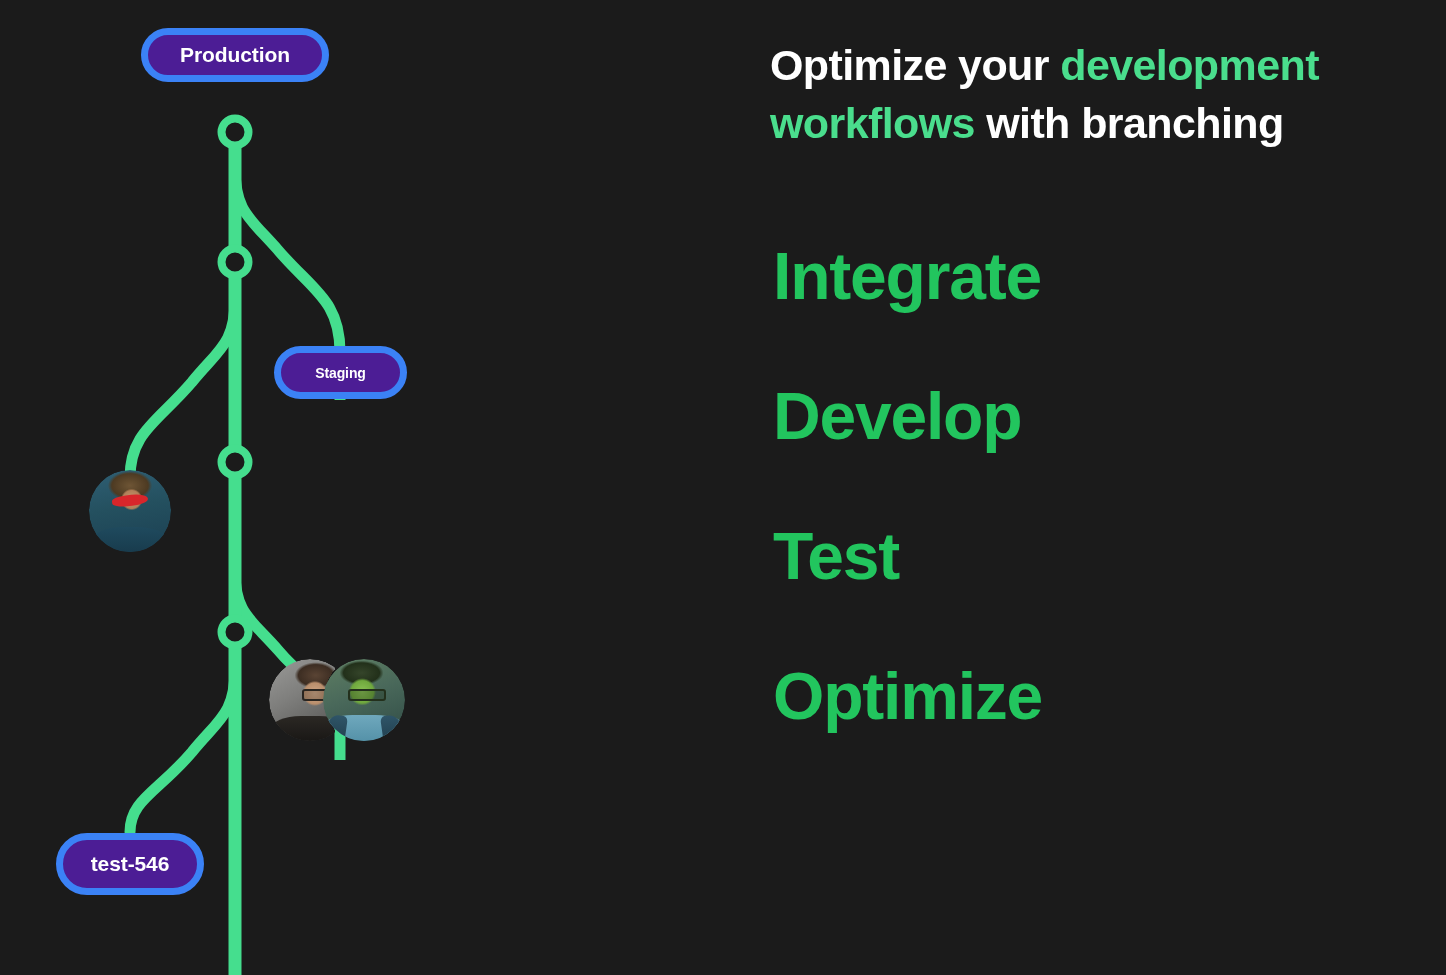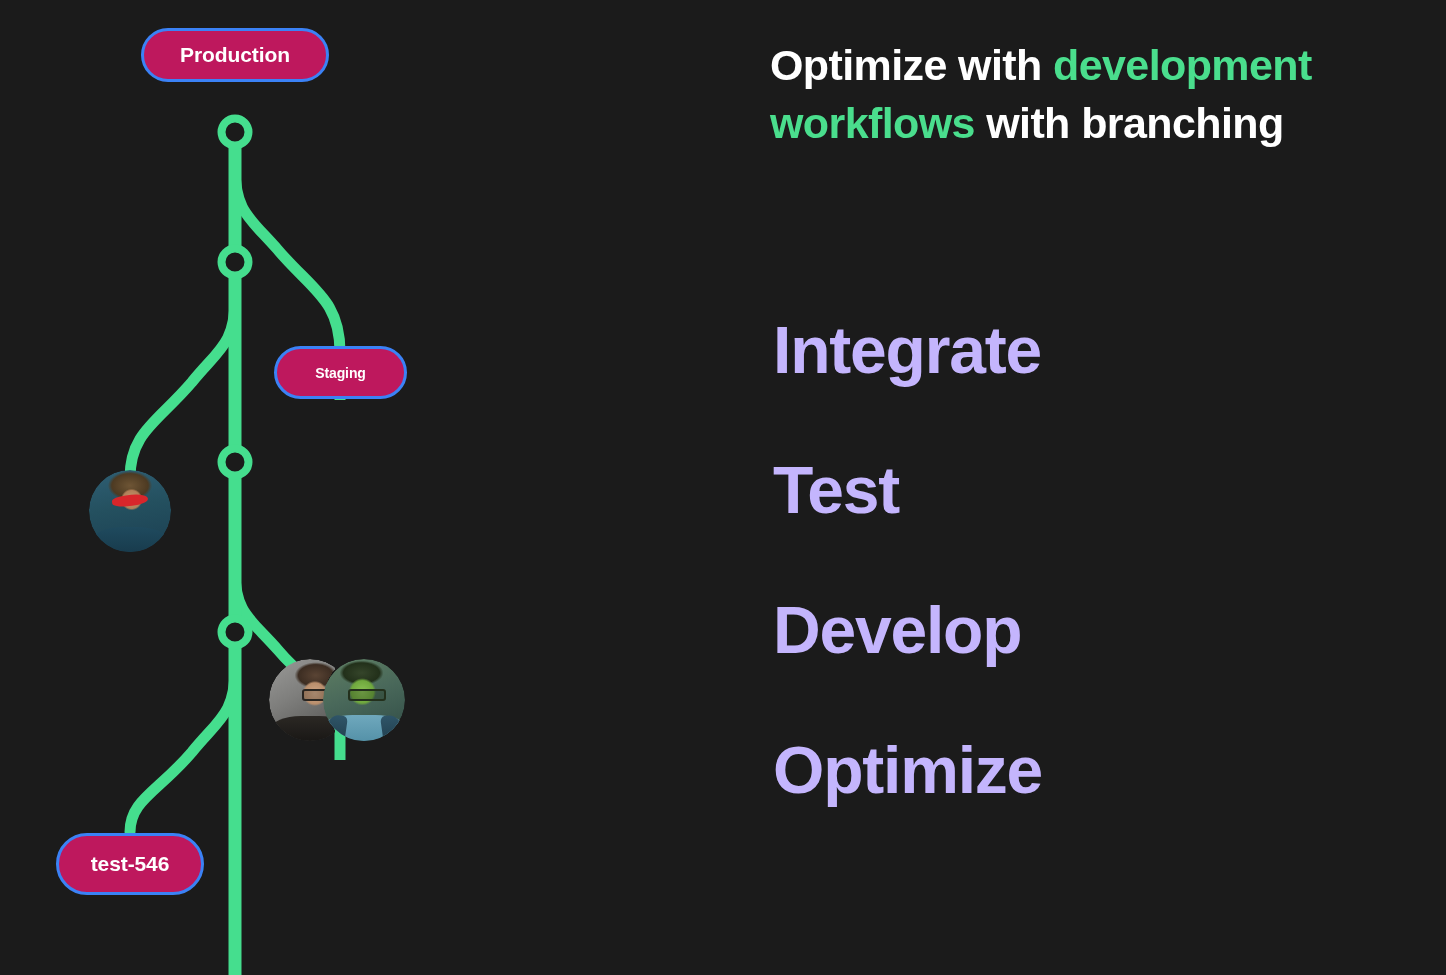--- a/index.html
+++ b/index.html
@@ -40,22 +40,22 @@
     display: block;
   }
 
   
   .pill {
     position: absolute;
     display: flex;
     align-items: center;
     justify-content: center;
     box-sizing: border-box;
-    background: #be185d;
-    border: 3px solid #3b82f6;
+    background: #4c1d95;
+    border: 7px solid #3b82f6;
     border-radius: 999px;
     color: #ffffff;
     font-weight: bold;
     letter-spacing: -0.1px;
     white-space: nowrap;
     z-index: 6;
   }
   #pill-production {
     left: 141px;
     top: 28px;
@@ -226,28 +226,28 @@
 
   #workflow-list {
     position: absolute;
     left: 3px;
     top: 243px;
     margin: 0;
     padding: 0;
     list-style: none;
   }
   #workflow-list li {
-    color: #c4b5fd;
+    color: #22c55e;
     font-size: 66px;
     font-weight: bold;
     line-height: 1;
     letter-spacing: -1.2px;
     height: 140px;
     display: flex;
-    align-items: flex-end;
+    align-items: flex-start;
   }
 </style>
 </head>
 <body>
 
 <div id="stage">
 
   <div id="graph-panel">
 
     <svg id="graph-svg" viewBox="0 0 720 975">
@@ -325,31 +325,31 @@
       <div class="torso"></div>
       <div class="collar-l"></div>
       <div class="collar-r"></div>
       <div class="glasses"></div>
     </div>
 
   </div>
 
   <div id="text-panel">
 
-    <h1 id="headline"><span>Optimize with </span><span class="accent">development workflows</span><span> with branching</span></h1>
+    <h1 id="headline"><span>Optimize your </span><span class="accent">development workflows</span><span> with branching</span></h1>
 
     <ul id="workflow-list">
       <li>
         <span>Integrate</span>
       </li>
       <li>
-        <span>Test</span>
+        <span>Develop</span>
       </li>
       <li>
-        <span>Develop</span>
+        <span>Test</span>
       </li>
       <li>
         <span>Optimize</span>
       </li>
     </ul>
 
   </div>
 
 </div>
 

